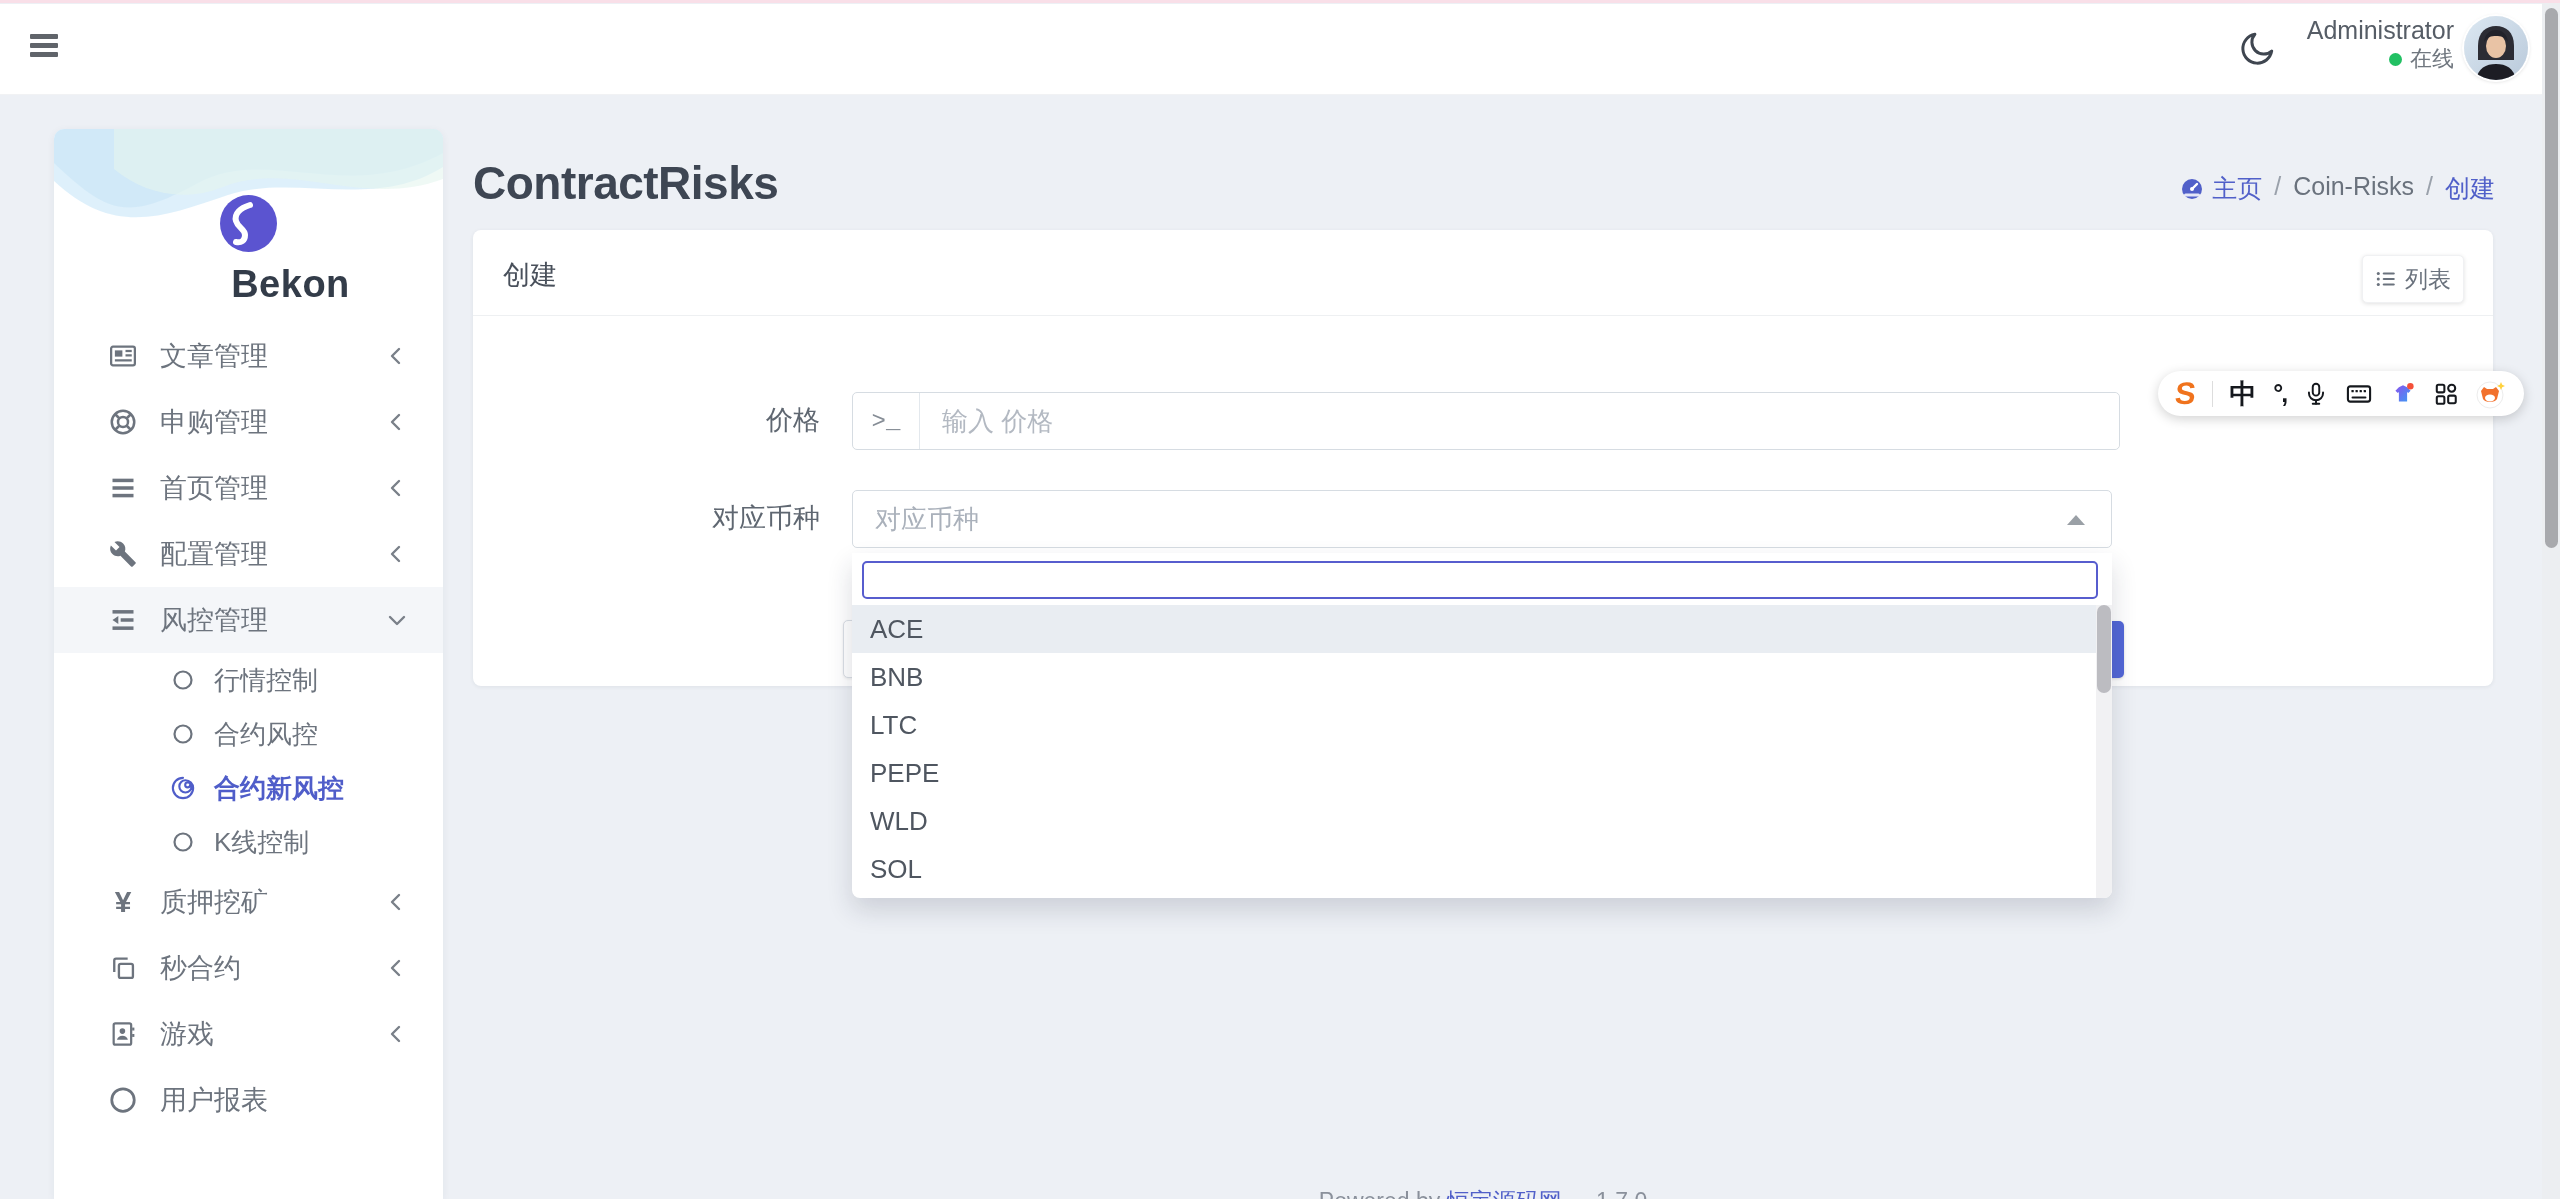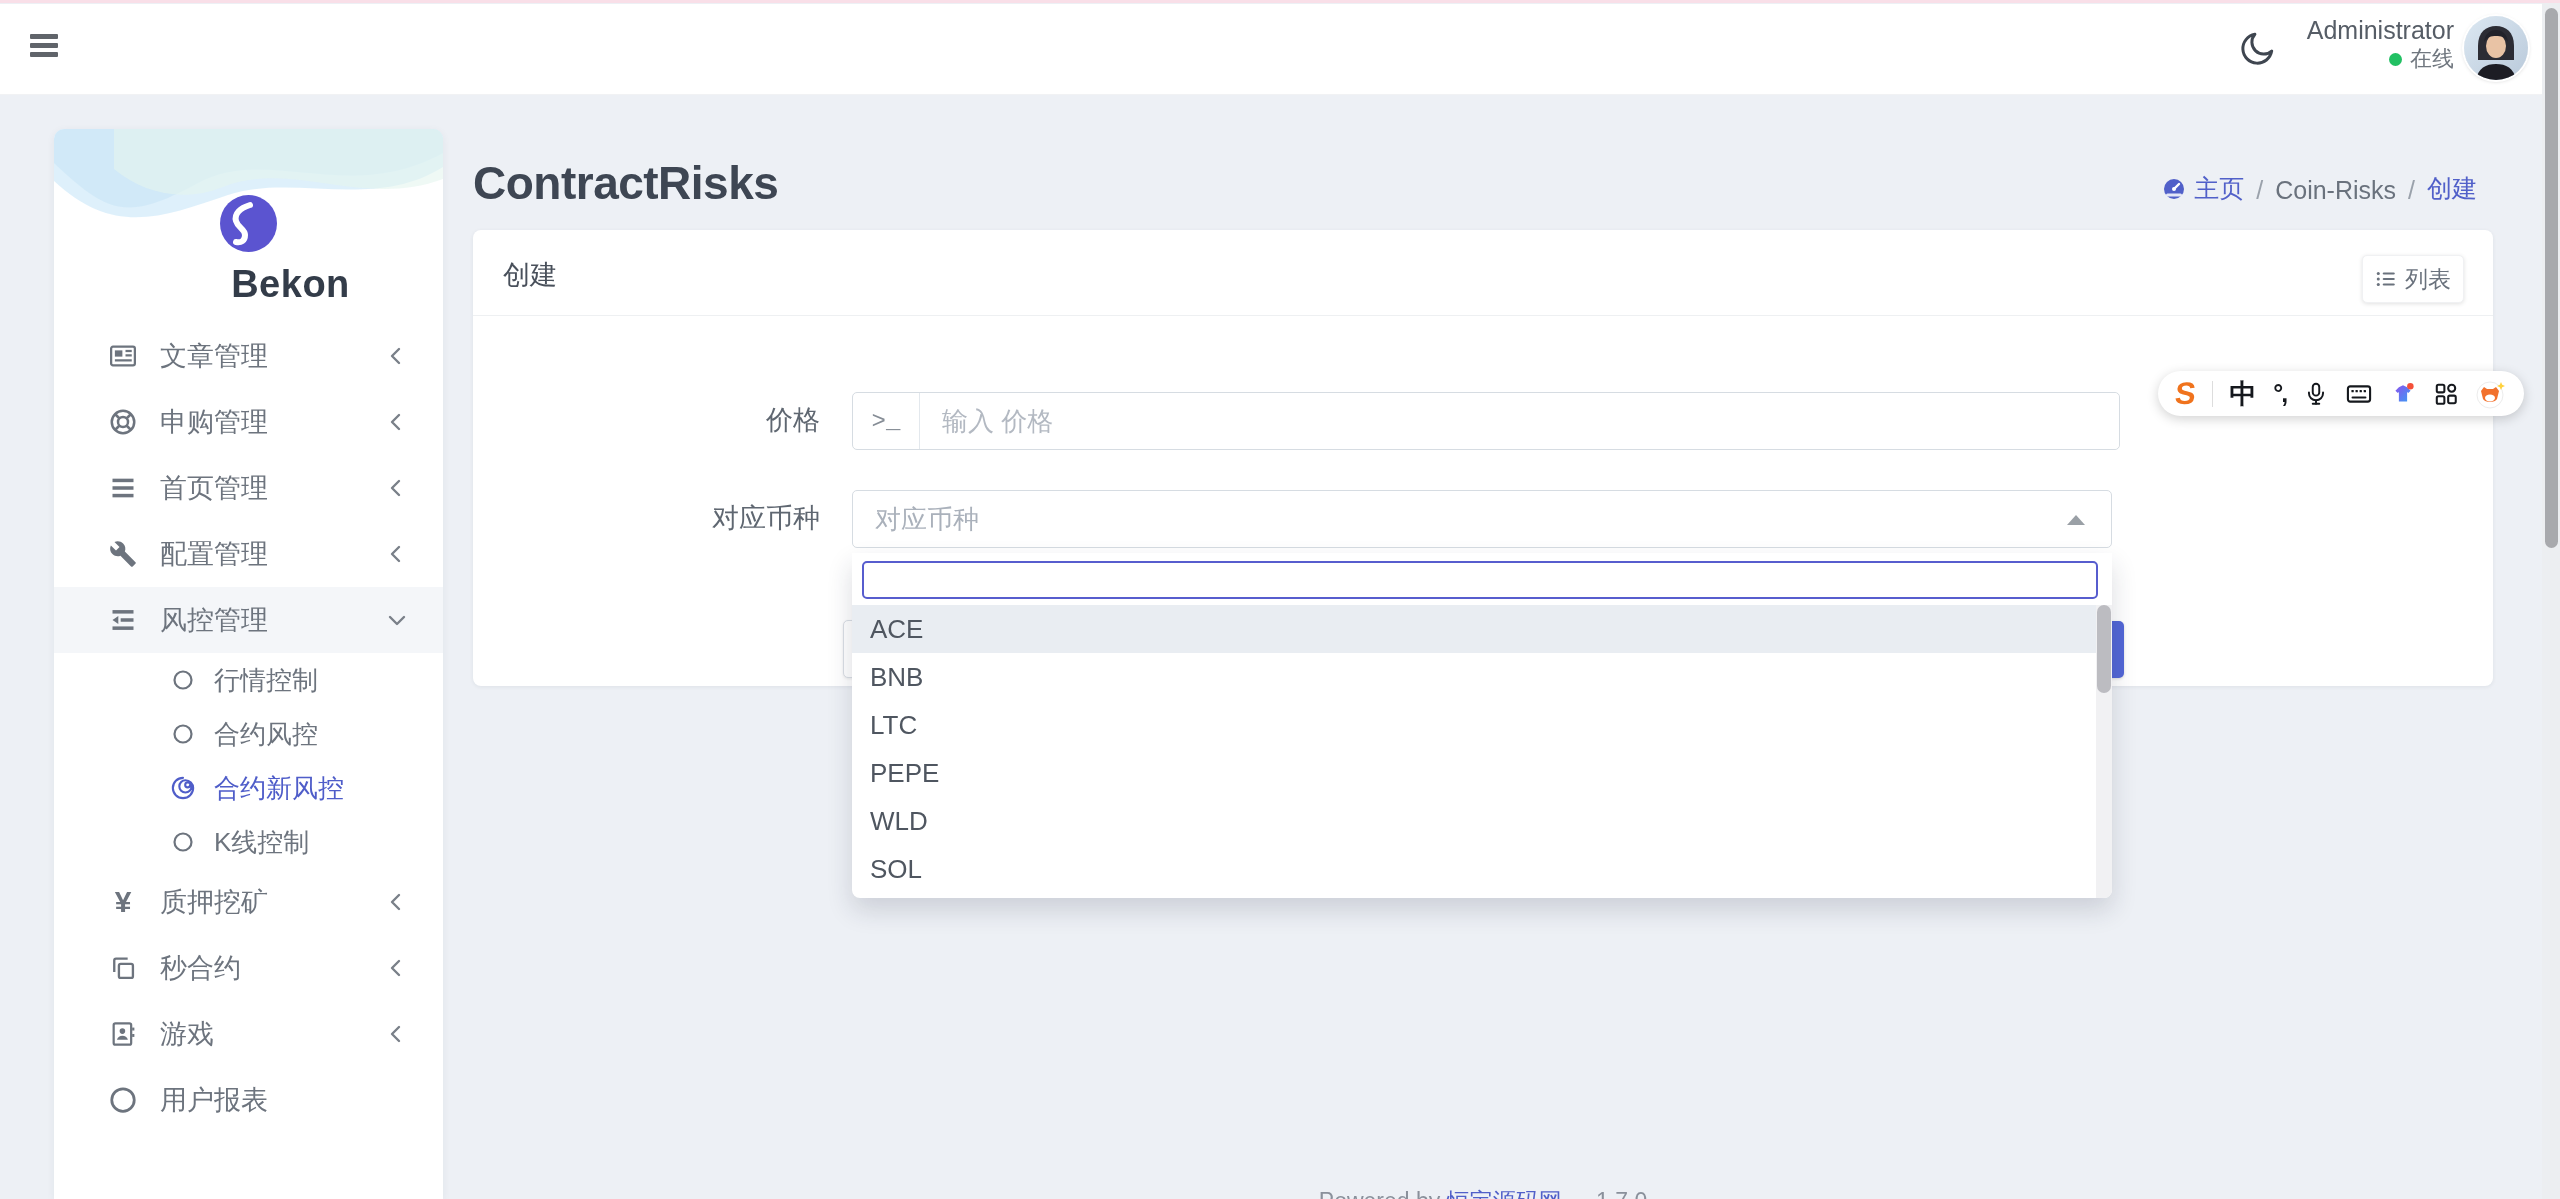--- a/index.html
+++ b/index.html
@@ -33,26 +33,26 @@
   .menu{position:absolute;left:0;top:194px;width:389px;}
   .mi{position:relative;height:66px;display:flex;align-items:center;cursor:pointer;color:#6d747e;}
   .mi .ic{position:absolute;left:52px;width:34px;height:34px;display:flex;align-items:center;justify-content:center;color:#6d747e;}
   .mi .lb{position:absolute;left:106px;font-size:27px;}
   .mi .ch{position:absolute;right:34px;width:24px;height:24px;color:#7a8089;}
   .mi.open{background:#f4f6f9;}
   .smi{position:relative;height:54px;display:flex;align-items:center;cursor:pointer;color:#6d747e;}
   .smi .ic{position:absolute;left:116px;width:26px;height:26px;display:flex;align-items:center;justify-content:center;}
   .smi .lb{position:absolute;left:160px;font-size:26px;}
   .smi.active{color:#4f5dc9;}
-  .smi.active .lb{font-weight:400;}
+  .smi.active .lb{font-weight:700;}
   
   .page-title{left:473px;top:156px;display:flex;align-items:baseline;gap:18px;flex-direction:column;}
   .page-title .t{font-size:46px;color:#3e4653;font-weight:600;letter-spacing:-.5px;}
   .page-title .s{font-size:27px;color:#98a0aa;}
-  .breadcrumb{top:172px;right:83px;display:flex;align-items:flex-end;gap:12px;font-size:25px;}
+  .breadcrumb{top:172px;right:65px;display:flex;align-items:flex-start;gap:12px;font-size:25px;}
   .bc-home{color:#5160c9;display:flex;align-items:center;gap:8px;cursor:pointer;}
   .bc-sep{color:#9aa1ab;}
   .bc-mid{color:#6a727d;}
   .bc-cur{color:#5160c9;}
   
   .card{left:473px;top:230px;width:2020px;height:456px;background:#fff;border-radius:8px;box-shadow:0 1px 4px rgba(30,40,60,.07);}
   .card-head{position:absolute;left:0;top:0;width:100%;height:85px;border-bottom:1px solid #eef0f2;}
   .card-title{position:absolute;left:30px;top:27px;font-size:27px;color:#49505b;}
   .btn-list{position:absolute;left:1889px;top:25px;width:100px;height:46px;background:#fff;border:1px solid #f0f1f3;border-radius:5px;box-shadow:0 1px 4px rgba(0,0,0,.12);display:flex;align-items:center;justify-content:center;gap:8px;font-size:23px;color:#6a727d;cursor:pointer;}
   .f-label{position:absolute;left:0;width:347px;text-align:right;font-size:27px;color:#5f6771;line-height:56px;}

